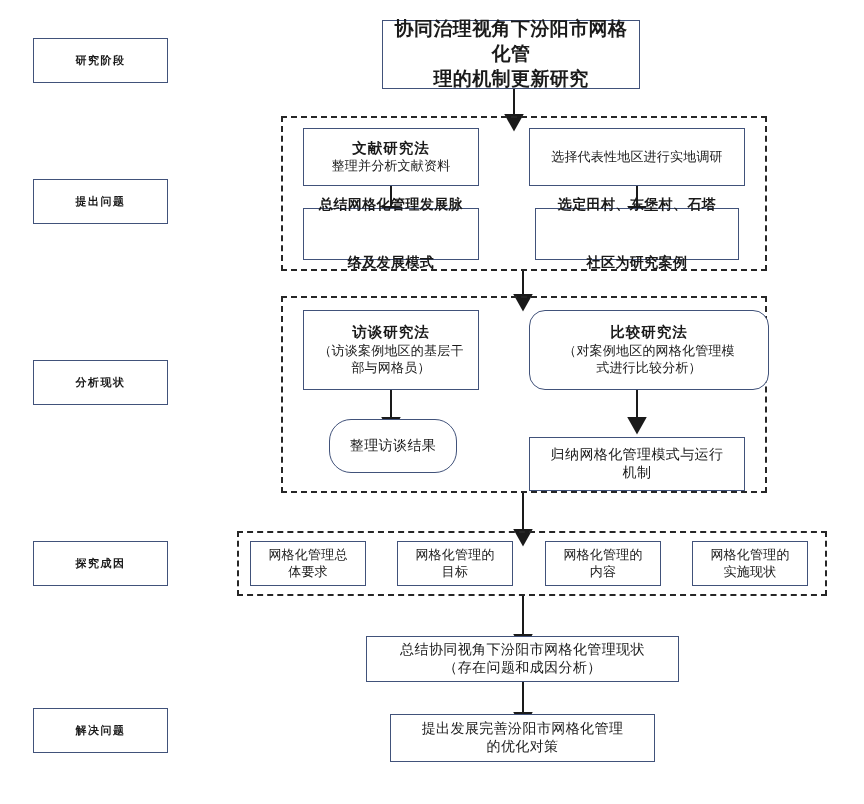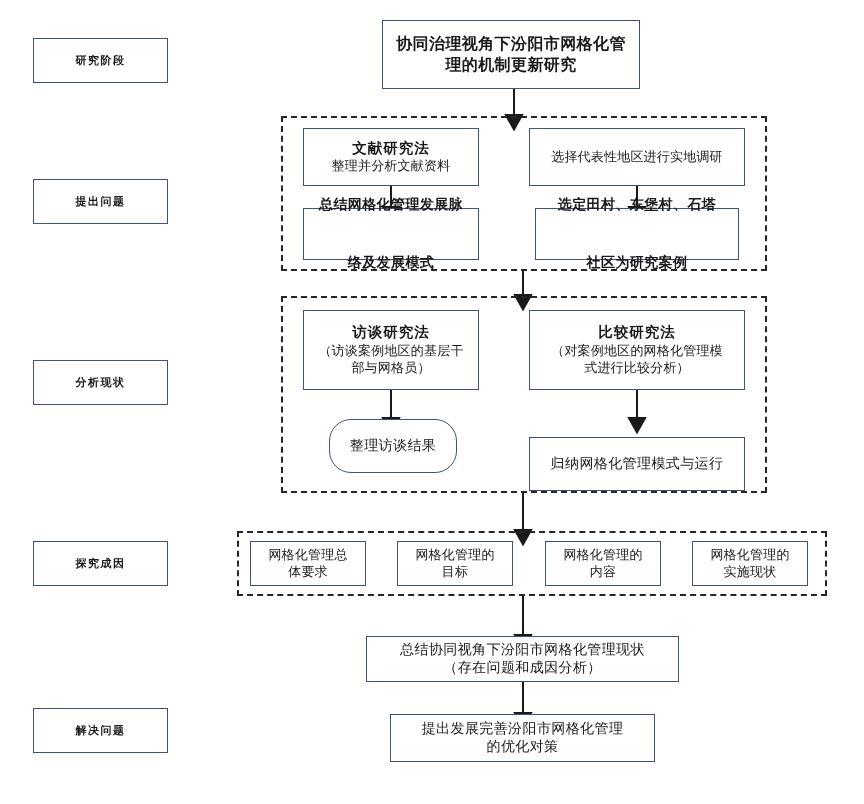--- a/index.html
+++ b/index.html
@@ -45,21 +45,21 @@
 
   
   .stage-box {
     font-size: 11px;
     font-weight: bold;
     letter-spacing: 1.5px;
   }
 
   
   .title-box {
-    font-size: 16px;
+    font-size: 19px;
     font-weight: bold;
     letter-spacing: 0.4px;
     padding: 0 8px;
   }
 
   
   .method-head {
     font-size: 14.5px;
     font-weight: bold;
     letter-spacing: 1px;
@@ -177,28 +177,29 @@
   <div class="box" style="left:303px; top:310px; width:176px; height:80px;">
     <span class="ln method-head">访谈研究法</span>
     <span class="ln method-sub">（访谈案例地区的基层干</span>
     <span class="ln method-sub">部与网格员）</span>
   </div>
 
   <div class="box plain" style="left:329px; top:419px; width:128px; height:54px;border-radius:22px;">
     <span class="ln">整理访谈结果</span>
   </div>
 
-  <div class="box" style="left:529px; top:310px; width:216px; height:80px;">
+  <div class="box" style="left:529px; top:310px; width:240px; height:80px;border-radius:16px;">
     <span class="ln method-head">比较研究法</span>
     <span class="ln method-sub">（对案例地区的网格化管理模</span>
     <span class="ln method-sub">式进行比较分析）</span>
   </div>
 
   <div class="box plain" style="left:529px; top:419px; width:216px; height:54px;margin-top:18px;">
     <span class="ln">归纳网格化管理模式与运行</span>
+    <span class="ln">机制</span>
   </div>
 
   <div class="group" style="left:237px; top:531px; width:590px; height:65px;"></div>
 
   <div class="box small" style="left:250px; top:541px; width:116px; height:45px;">
     <span class="ln">网格化管理总</span>
     <span class="ln">体要求</span>
   </div>
 
   <div class="box small" style="left:397px; top:541px; width:116px; height:45px;">

